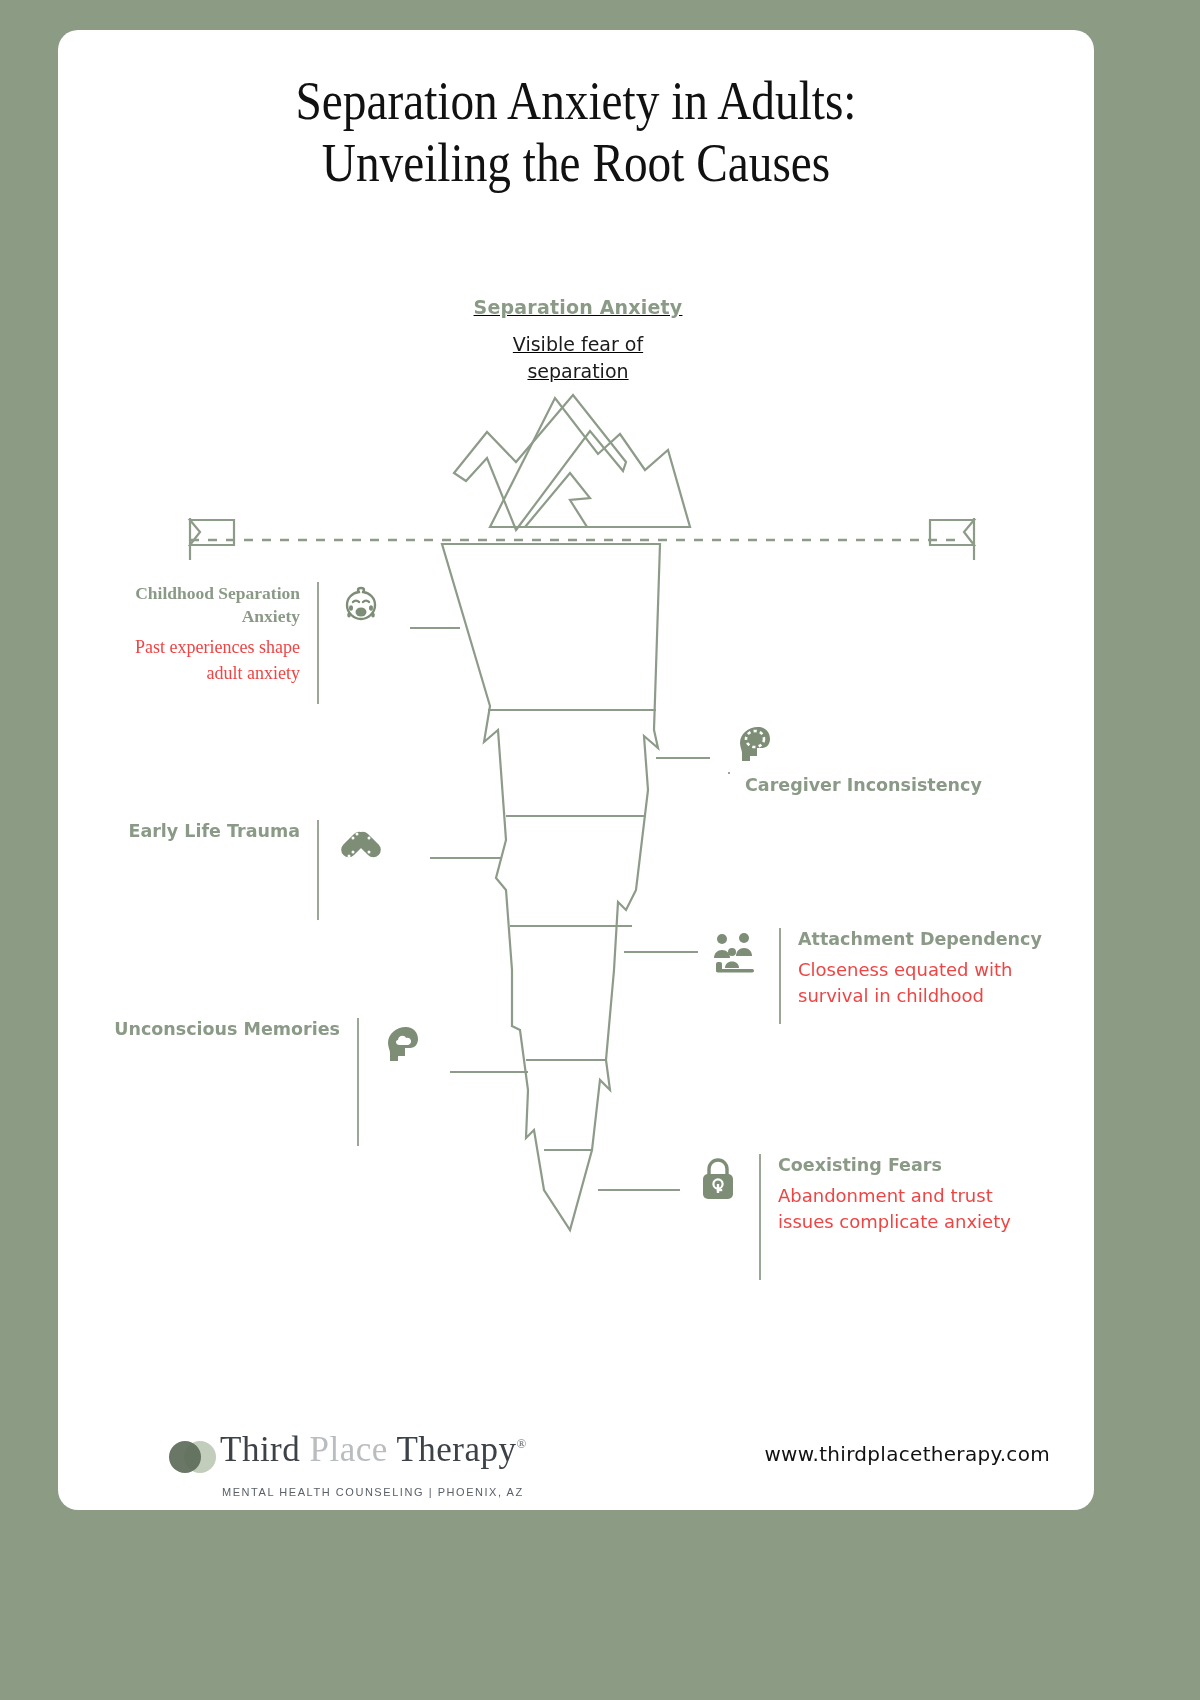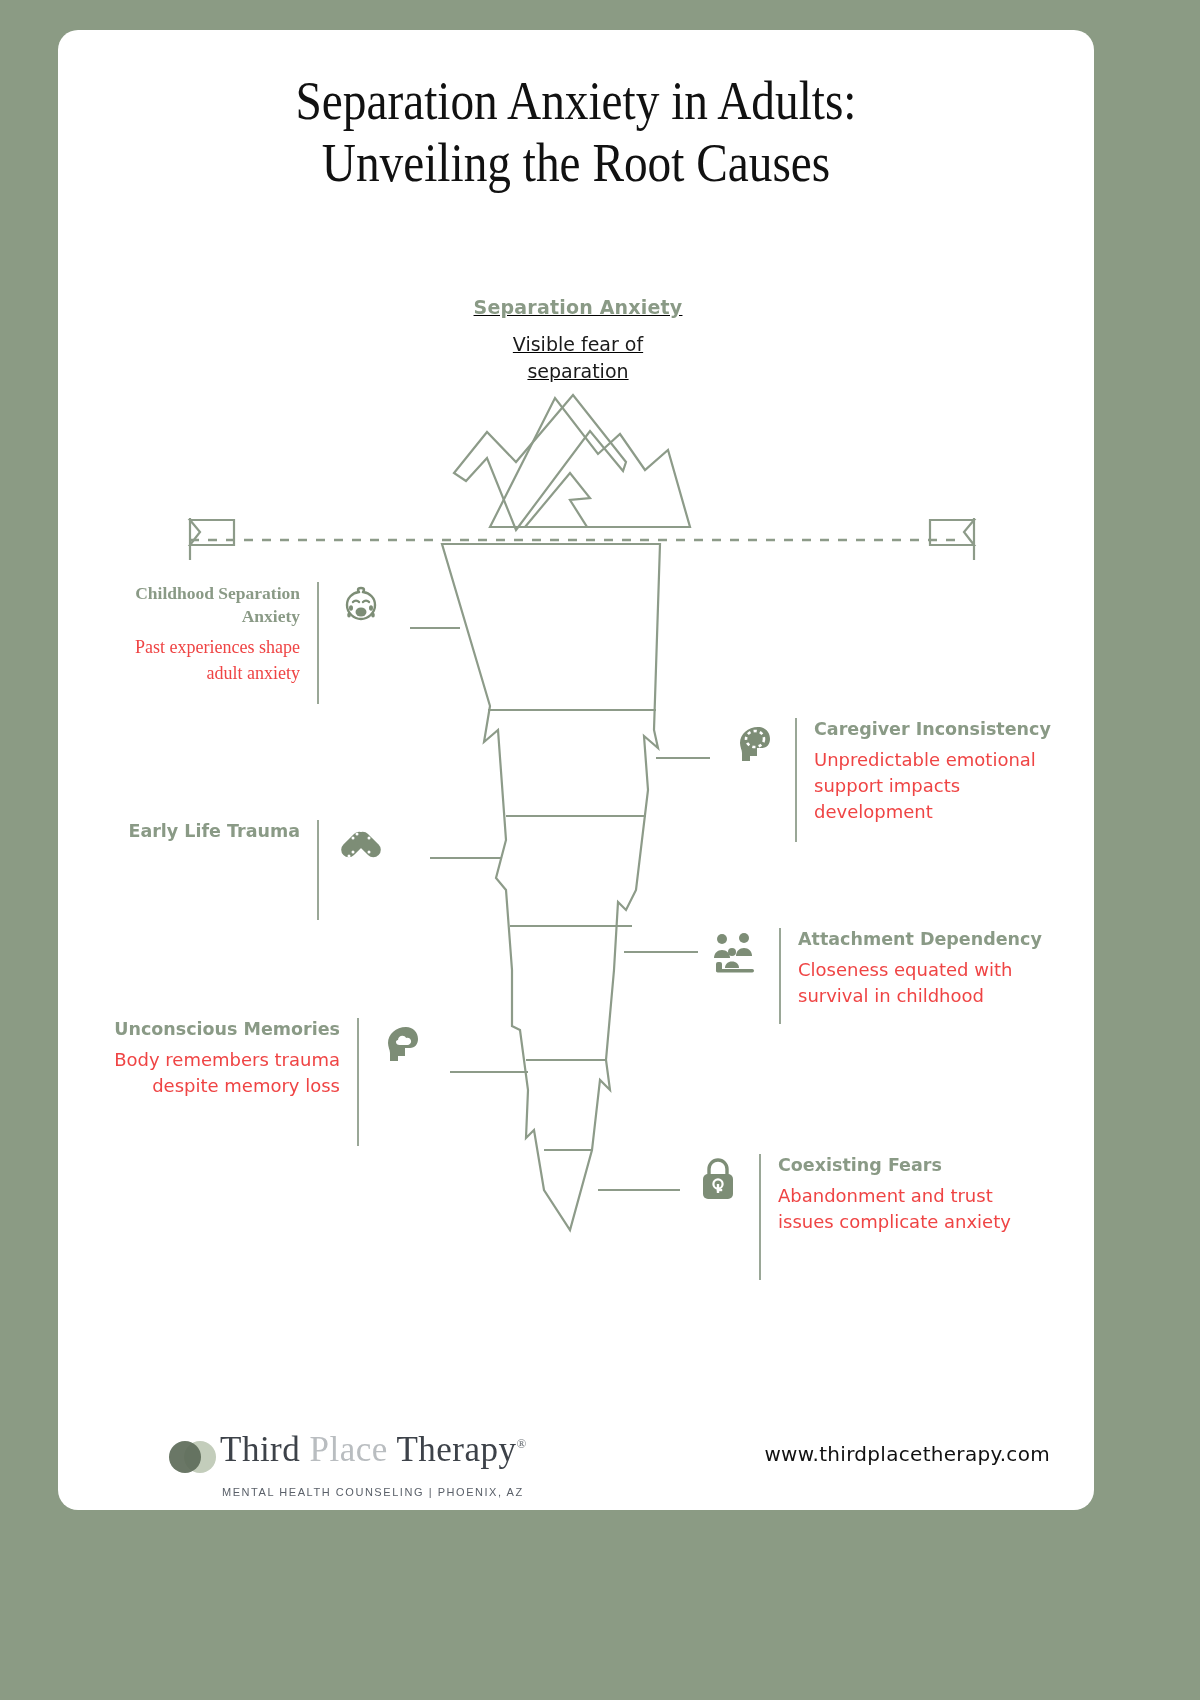--- a/index.html
+++ b/index.html
@@ -160,31 +160,30 @@
         <path d="M27 20c1.6-1.8 4.4-1.8 6 0" fill="none" stroke="#7d8d76" stroke-width="2.4" stroke-linecap="round"></path>
         <ellipse cx="25" cy="30" rx="5.5" ry="4.5"></ellipse>
         <ellipse cx="15" cy="26" rx="2" ry="2.8"></ellipse>
         <ellipse cx="35" cy="26" rx="2" ry="2.8"></ellipse>
         <ellipse cx="13" cy="33" rx="1.8" ry="2.6"></ellipse>
         <ellipse cx="37" cy="33" rx="1.8" ry="2.6"></ellipse>
       </svg>
     </span>
   </div>
 
-  <div class="item right" style="left:670px;top:688px;width:330px;">
+  <div class="item right" style="left:670px;top:688px;width:330px;flex-direction:column;">
     <span class="ico">
       <svg width="50" height="50" viewBox="0 0 50 50">
         <path d="M30 9c-10 0-18 7-18 16 0 4 2 7 2 10v8h8v-5h7v-8h5c5 0 8-4 8-9 0-7-5-12-12-12z" fill="#7d8d76"></path>
         <ellipse cx="27" cy="21" rx="9" ry="8" fill="none" stroke="#ffffff" stroke-width="2.6" stroke-dasharray="3.2 3.2"></ellipse>
       </svg>
     </span>
     <div class="rule" style="height:124px;"></div>
     <div class="col" style="width:258px;">
       <div class="txt-head">Caregiver Inconsistency</div>
-      <div class="txt-desc">Unpredictable emotional support impacts development</div>
     </div>
   </div>
 
   <div class="item left" style="left:60px;top:790px;width:268px;">
     <div class="col" style="width:192px;">
       <div class="txt-head">Early Life Trauma</div>
     </div>
     <div class="rule" style="height:100px;"></div>
     <span class="ico">
       <svg width="50" height="50" viewBox="0 0 50 50">
@@ -222,21 +221,20 @@
     <div class="rule" style="height:96px;"></div>
     <div class="col" style="width:268px;">
       <div class="txt-head">Attachment Dependency</div>
       <div class="txt-desc">Closeness equated with survival in childhood</div>
     </div>
   </div>
 
   <div class="item left" style="left:20px;top:988px;width:348px;">
     <div class="col" style="width:272px;">
       <div class="txt-head">Unconscious Memories</div>
-      <div class="txt-desc">Body remembers trauma despite memory loss</div>
     </div>
     <div class="rule" style="height:128px;"></div>
     <span class="ico">
       <svg width="50" height="50" viewBox="0 0 50 50">
         <path d="M30 9c-10 0-18 7-18 16 0 4 2 7 2 10v8h8v-5h7v-8h5c5 0 8-4 8-9 0-7-5-12-12-12z" fill="#7d8d76"></path>
         <path d="M22 22c0-2.4 2-4.2 4.4-4.2 1.6 0 3 .9 3.7 2.2.4-.2.9-.3 1.4-.3 2 0 3.6 1.6 3.6 3.6S33.5 27 31.5 27h-8c-2 0-3.5-1.3-3.5-3 0-1 .7-1.8 2-2z" fill="#ffffff"></path>
       </svg>
     </span>
   </div>
 

